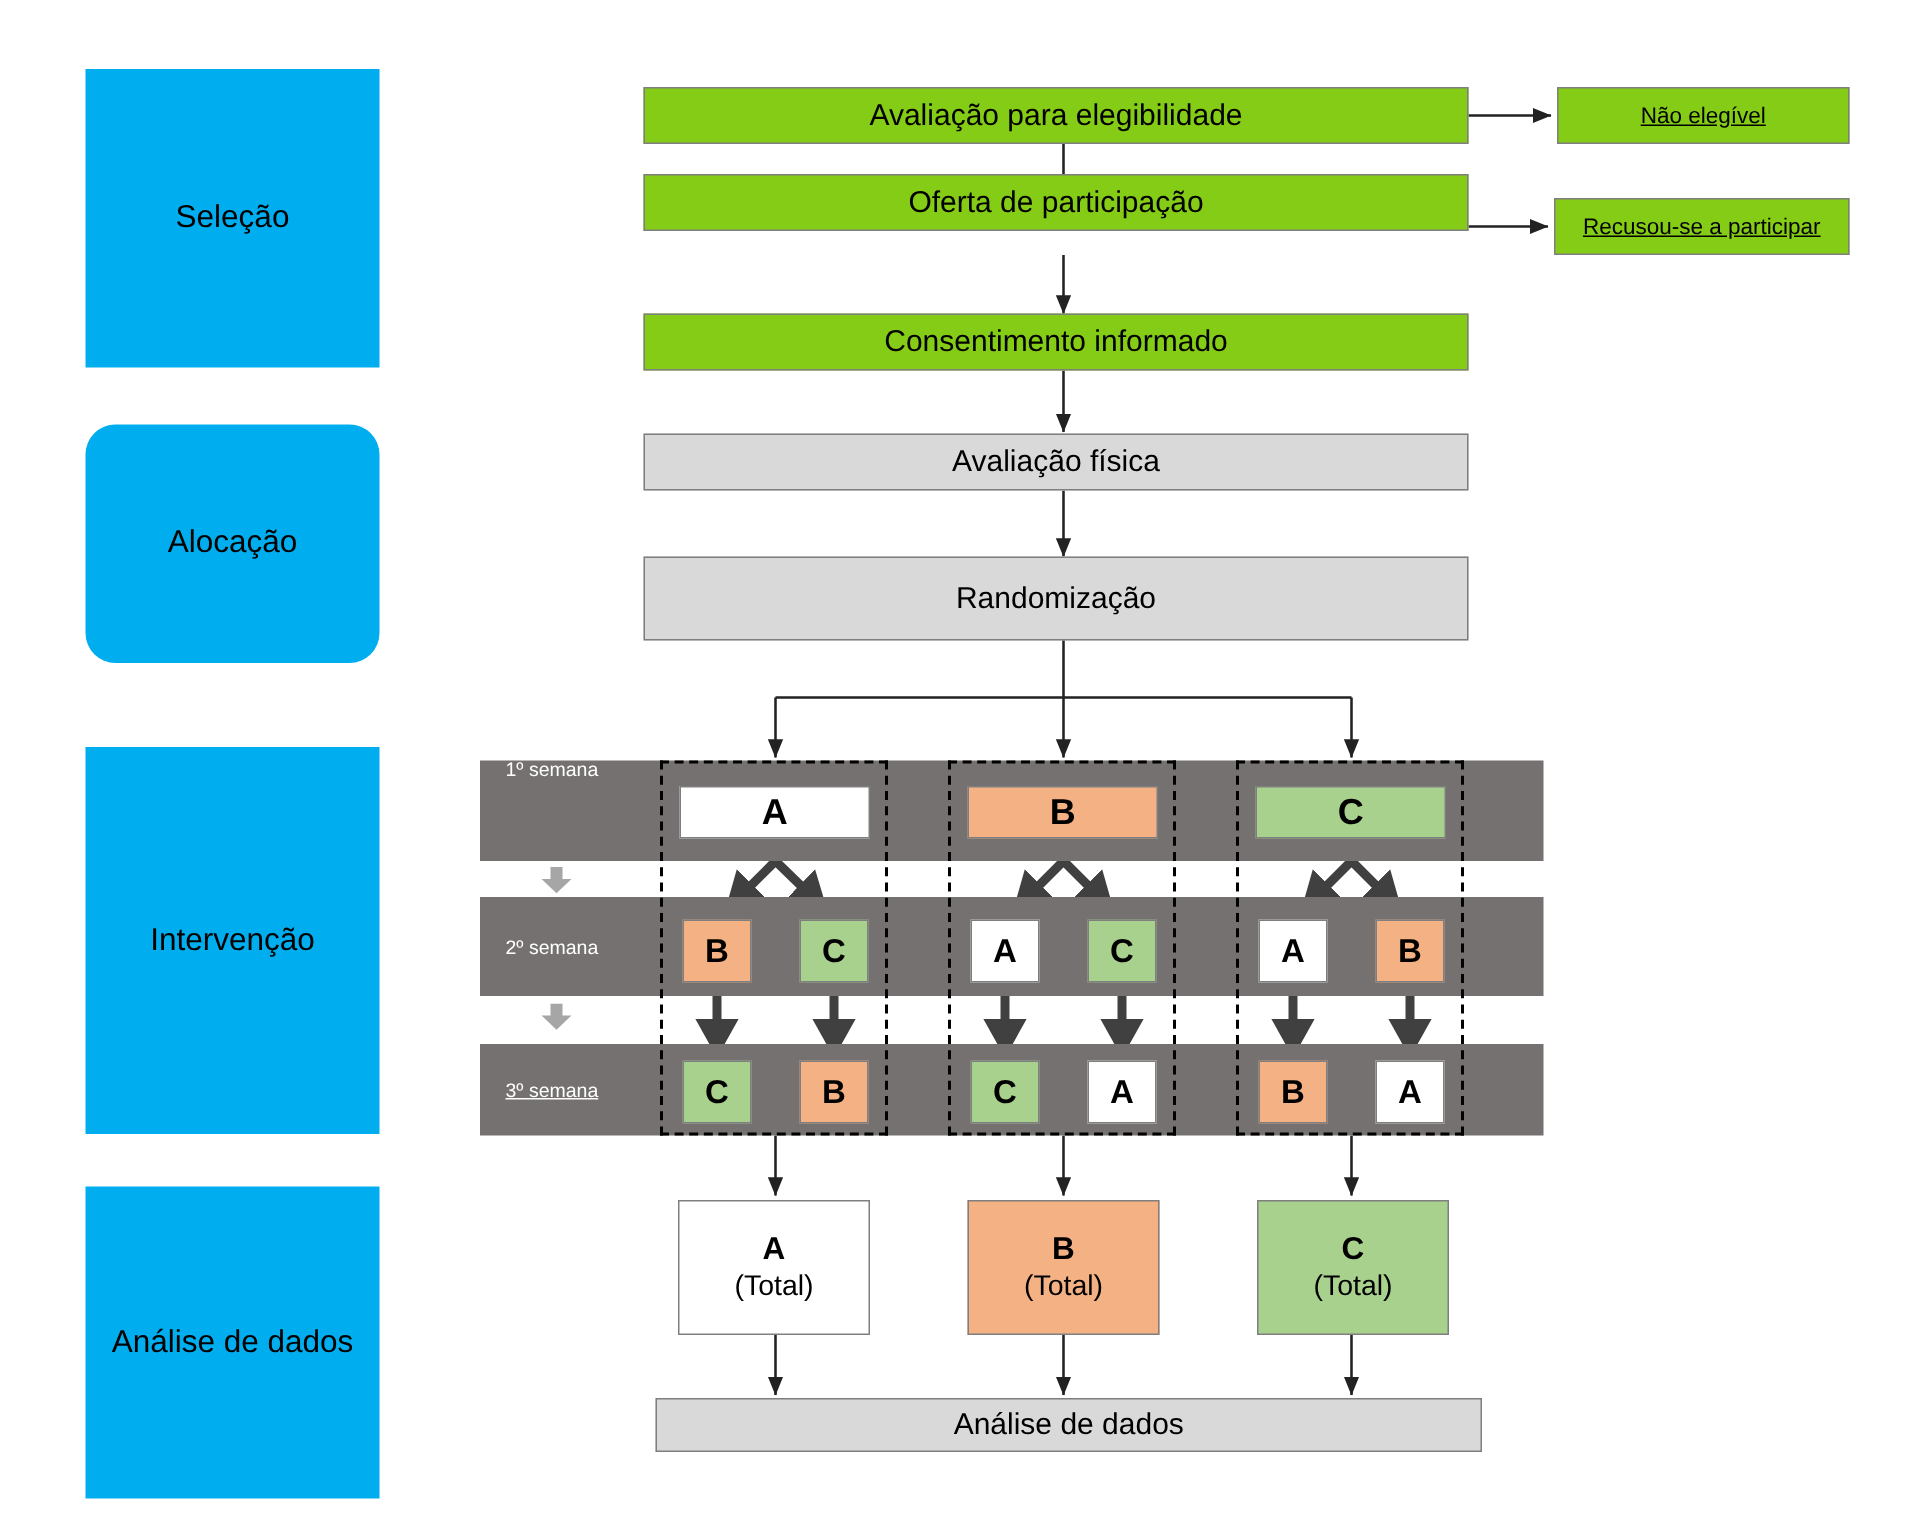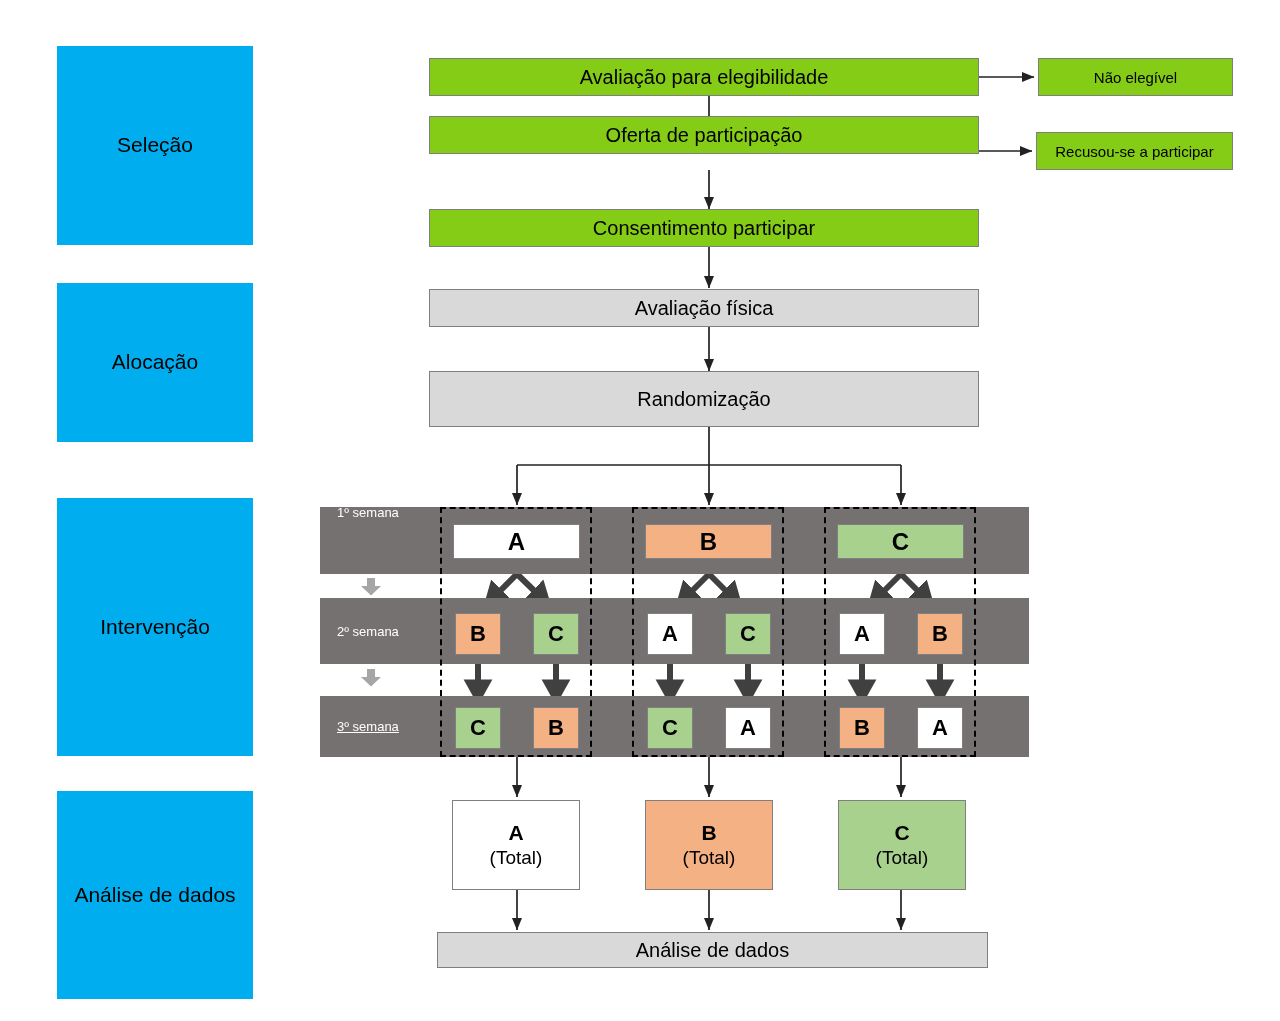--- a/index.html
+++ b/index.html
@@ -41,21 +41,21 @@
     box-sizing: border-box;
     display: flex;
     align-items: center;
     justify-content: center;
     text-align: center;
     font-size: 20px;
     color: #000000;
   }
   .box.white  { background: #84cc16; border: 1.5px solid #7f7f7f; }
   .box.gray   { background: #d9d9d9; border: 1.5px solid #7f7f7f; }
-  .box.small  { font-size: 15px; }
+  .box.small  { font-size: 15px; text-decoration: underline; }
 
   
   .band {
     position: absolute;
     background: #767171;
     box-sizing: border-box;
   }
   .band-label {
     position: absolute;
     color: #ffffff;
@@ -185,21 +185,21 @@
 
       <path d="M517,890 L517,930"></path>
       <path d="M709,890 L709,930"></path>
       <path d="M901,890 L901,930"></path>
     </g>
   </svg>
 
   <div class="phase" style="left:57px; top:46px; width:196px; height:199px;">
     <span>Seleção</span>
   </div>
-  <div class="phase" style="left:57px; top:283px; width:196px; height:159px;">
+  <div class="phase" style="left:57px; top:283px; width:196px; height:159px;border-radius:20px;">
     <span>Alocação</span>
   </div>
   <div class="phase" style="left:57px; top:498px; width:196px; height:258px;">
     <span>Intervenção</span>
   </div>
   <div class="phase" style="left:57px; top:791px; width:196px; height:208px;">
     <span>Análise de dados</span>
   </div>
 
   <div class="box white" style="left:429px; top:58px; width:550px; height:38px;">
@@ -210,21 +210,21 @@
   </div>
 
   <div class="box white" style="left:429px; top:116px; width:550px; height:38px;">
     <span>Oferta de participação</span>
   </div>
   <div class="box white small" style="left:1036px; top:132px; width:197px; height:38px;">
     <span>Recusou-se a participar</span>
   </div>
 
   <div class="box white" style="left:429px; top:209px; width:550px; height:38px;">
-    <span>Consentimento participar</span>
+    <span>Consentimento informado</span>
   </div>
 
   <div class="box gray" style="left:429px; top:289px; width:550px; height:38px;">
     <span>Avaliação física</span>
   </div>
 
   <div class="box gray" style="left:429px; top:371px; width:550px; height:56px;">
     <span>Randomização</span>
   </div>
 

